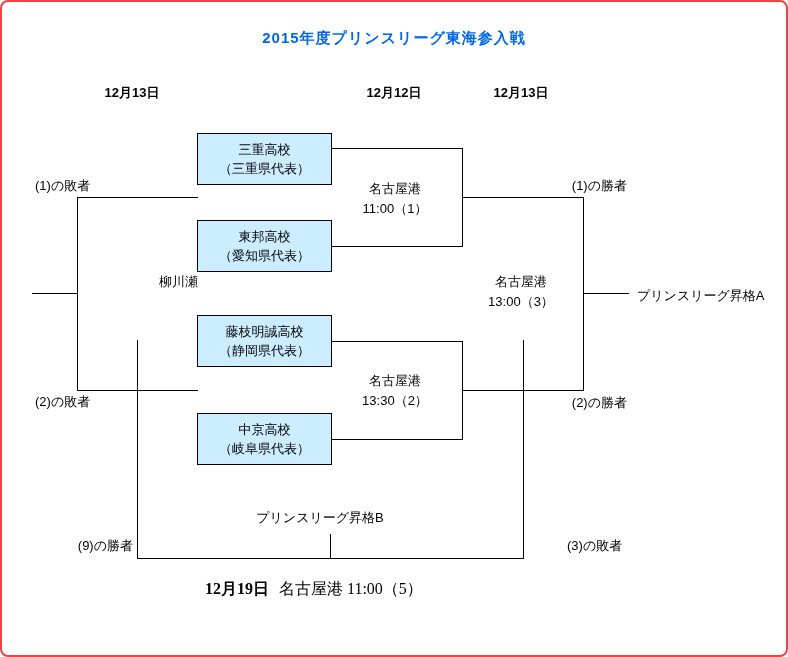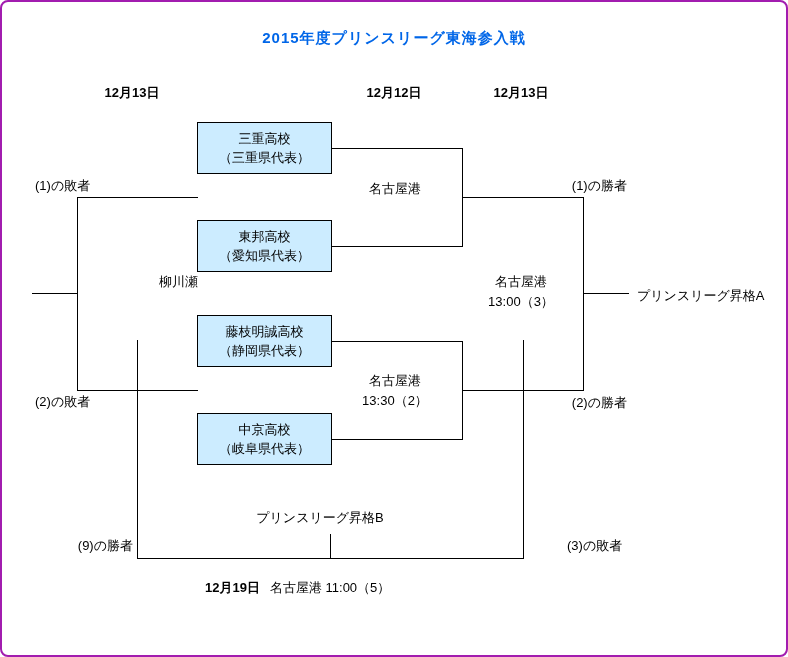--- a/index.html
+++ b/index.html
@@ -6,21 +6,21 @@
     --title-color:#0066e8;
     --box-fill:#ccecff;
     --line-color:#000000;
   }
   html,body{margin:0;padding:0;background:#fff;}
   #root{
     position:relative;
     width:788px;height:657px;
     box-sizing:border-box;
     background:#fff;
-    border:2px solid #a21caf;
+    border:2px solid #ef4444;
     border-radius:8px;
     font-family:"Liberation Sans",sans-serif;
     color:#000;
     overflow:hidden;
   }
   .lbl{position:absolute;font-size:13px;line-height:15px;white-space:nowrap;}
   .bold{font-weight:bold;}
   .center{text-align:center;}
   .right{text-align:right;}
   .title{
@@ -35,53 +35,54 @@
     background:var(--box-fill);
     border:1px solid #000;
     display:flex;flex-direction:column;align-items:center;justify-content:center;
     font-size:13px;line-height:19px;text-align:center;
   }
   .match{
     position:absolute;width:120px;text-align:center;
     font-size:13px;line-height:20px;white-space:nowrap;
   }
   .note-line{position:absolute;left:85px;top:600px;font-size:12.5px;white-space:nowrap;}
-  .match5{position:absolute;left:203px;top:577px;font-size:13px;white-space:nowrap;}
+  .match5{position:absolute;left:203px;top:577px;font-size:16px;white-space:nowrap;font-family:Liberation Serif, serif;}
   .match5 .info{margin-left:10px;}
 </style>
 </head>
 <body>
 
 <div id="root">
 
   <div class="title">2015年度プリンスリーグ東海参入戦</div>
 
   <div class="lbl bold center" style="left:70px;top:83px;width:120px;">12月13日</div>
   <div class="lbl bold center" style="left:332px;top:83px;width:120px;">12月12日</div>
   <div class="lbl bold center" style="left:459px;top:83px;width:120px;">12月13日</div>
 
-  <div class="team-box" style="top:120px;">
+  <div class="team-box" style="top:131px;">
     <span>三重高校</span>
     <span>（三重県代表）</span>
   </div>
   <div class="team-box" style="top:218px;">
     <span>東邦高校</span>
     <span>（愛知県代表）</span>
   </div>
   <div class="team-box" style="top:313px;">
     <span>藤枝明誠高校</span>
     <span>（静岡県代表）</span>
   </div>
   <div class="team-box" style="top:411px;">
     <span>中京高校</span>
     <span>（岐阜県代表）</span>
   </div>
 
   <div class="match" style="left:333px;top:177px;">
     <div>名古屋港</div>
+    <div>11:00（1）</div>
   </div>
   <div class="match" style="left:333px;top:369px;">
     <div>名古屋港</div>
     <div>13:30（2）</div>
   </div>
   <div class="match" style="left:459px;top:270px;">
     <div>名古屋港</div>
     <div>13:00（3）</div>
   </div>
   <div class="match" style="left:76px;top:270px;text-align:right;">

